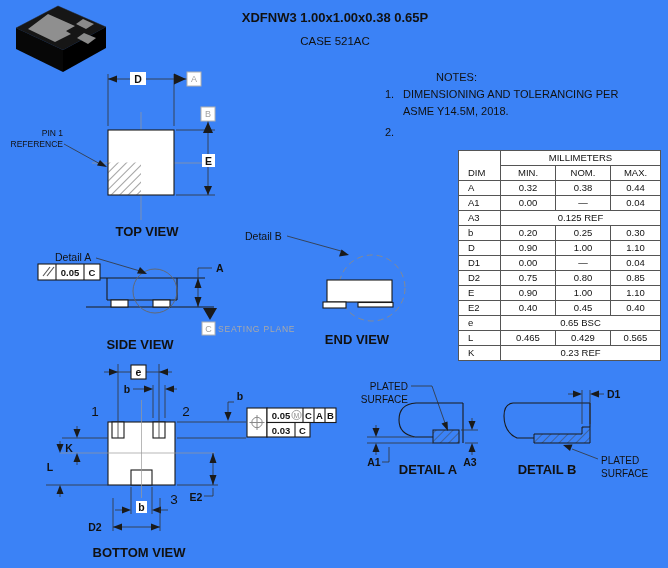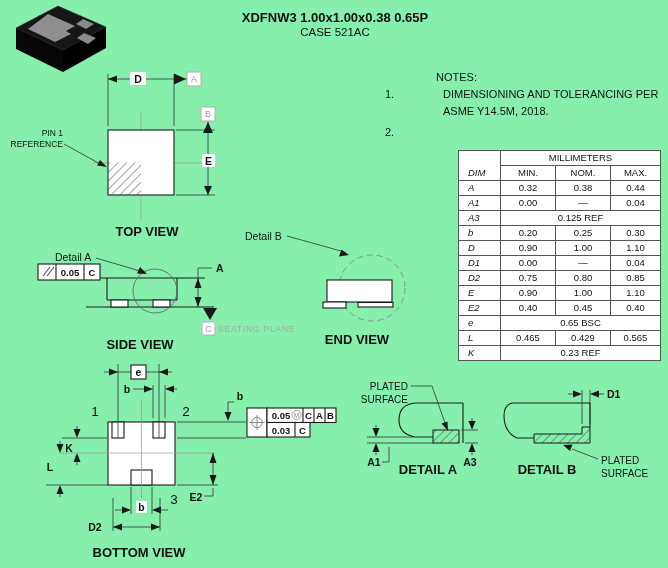--- a/index.html
+++ b/index.html
@@ -1,29 +1,29 @@
 <!DOCTYPE html>
 <html><head>
 <meta charset="utf-8">
 <style>
   html,body{margin:0;padding:0;background:#fff;}
-  .canvas{position:relative;width:668px;height:568px;background:#86efac;
+  .canvas{position:relative;width:668px;height:568px;background:#3b82f6;
           font-family:"Liberation Sans",sans-serif;overflow:hidden;color:#111;}
   .abs{position:absolute;}
   .title-block{left:185px;top:10px;width:300px;text-align:center;}
   .t1{font-weight:bold;font-size:13px;}
-  .t2{font-size:11.5px;margin-top:1px;}
+  .t2{font-size:11.5px;margin-top:10px;}
   .notes-head{left:408px;top:71px;font-size:11px;margin-left:28px;}
   .note-num{font-size:11px;}
-  .note-text{font-size:11px;margin-left:40px;}
+  .note-text{font-size:11px;}
   table.dims{position:absolute;left:458px;top:150px;border-collapse:collapse;
              font-size:9.5px;color:#111;background:#fff;table-layout:fixed;}
   table.dims td{border:1px solid #555;height:14px;line-height:14px;text-align:center;
                 padding:0 2px;overflow:hidden;white-space:nowrap;}
-  table.dims td.dimcol{text-align:left;padding-left:9px;font-style:italic;}
+  table.dims td.dimcol{text-align:left;padding-left:9px;}
   svg text{font-family:"Liberation Sans",sans-serif;}
   .ln{stroke:#1a1a1a;stroke-width:1.1;fill:none;}
   .lnw{stroke:#1a1a1a;stroke-width:1.1;fill:#fff;}
   .thin{stroke:#333;stroke-width:0.8;fill:none;}
   .cl{stroke:#9a9a9a;stroke-width:0.7;fill:none;}
   .dash{stroke:#8a8a8a;stroke-width:0.9;fill:none;stroke-dasharray:6 4;}
   .arr{fill:#1a1a1a;stroke:none;}
   .dbox{fill:#fff;stroke:#b0b0b0;stroke-width:1;}
   .dtext{font-size:9px;fill:#a0a0a0;}
   .dim{font-size:10.5px;font-weight:bold;fill:#111;}

